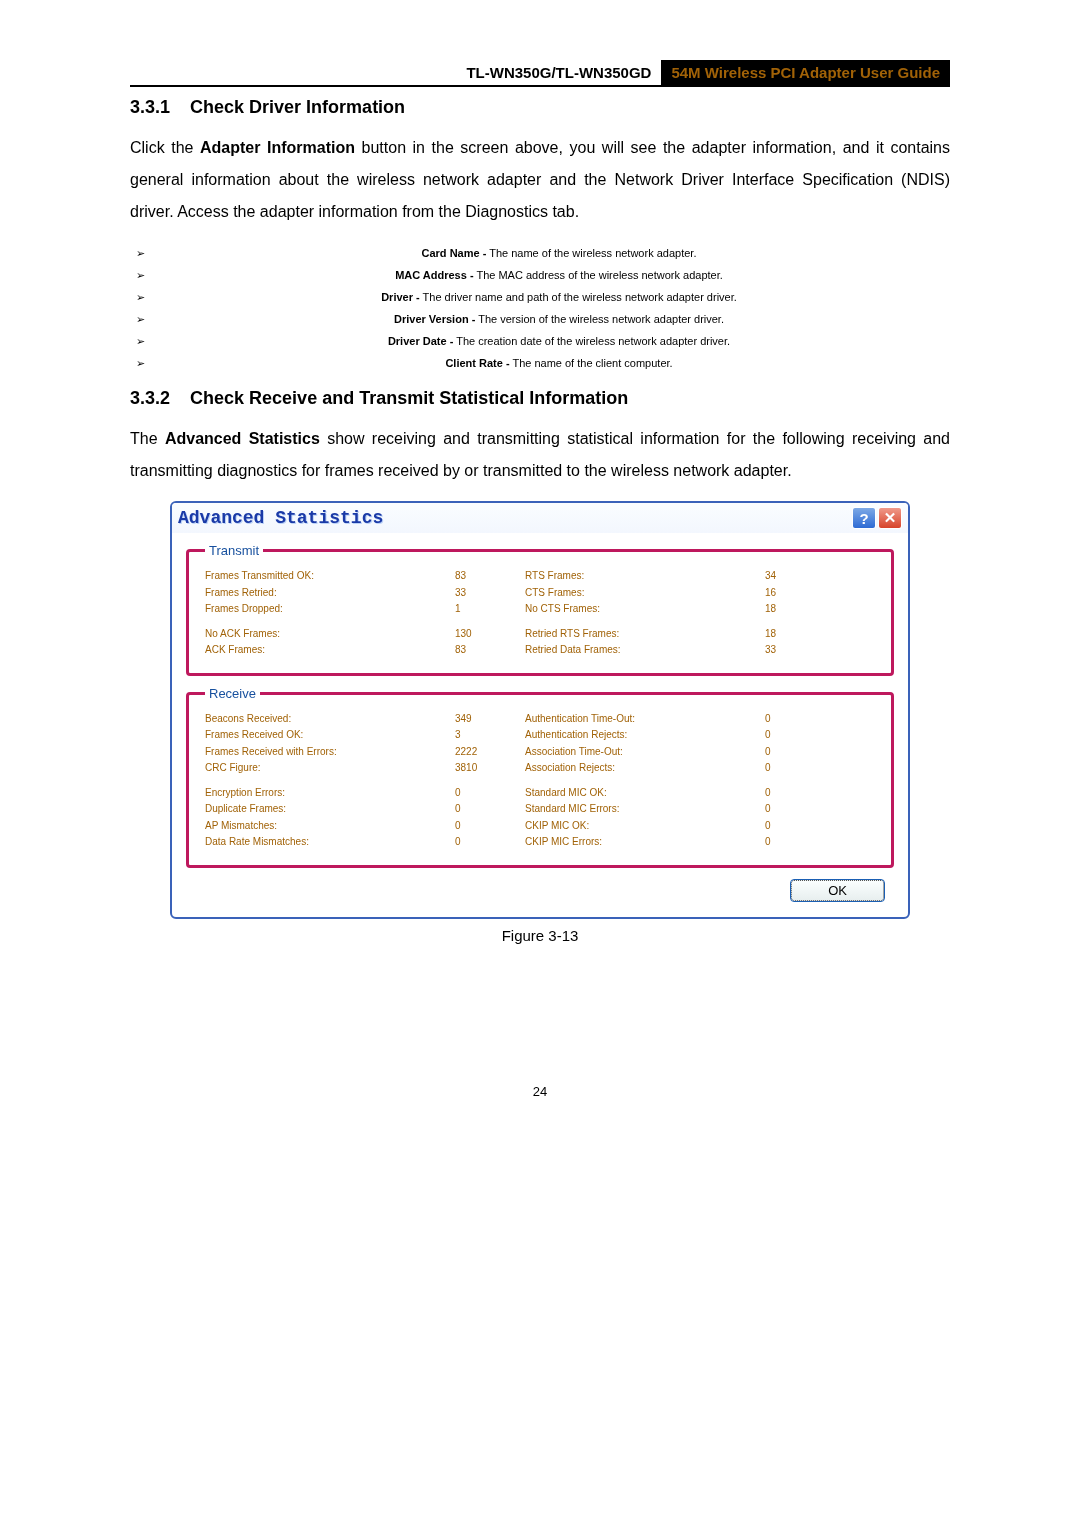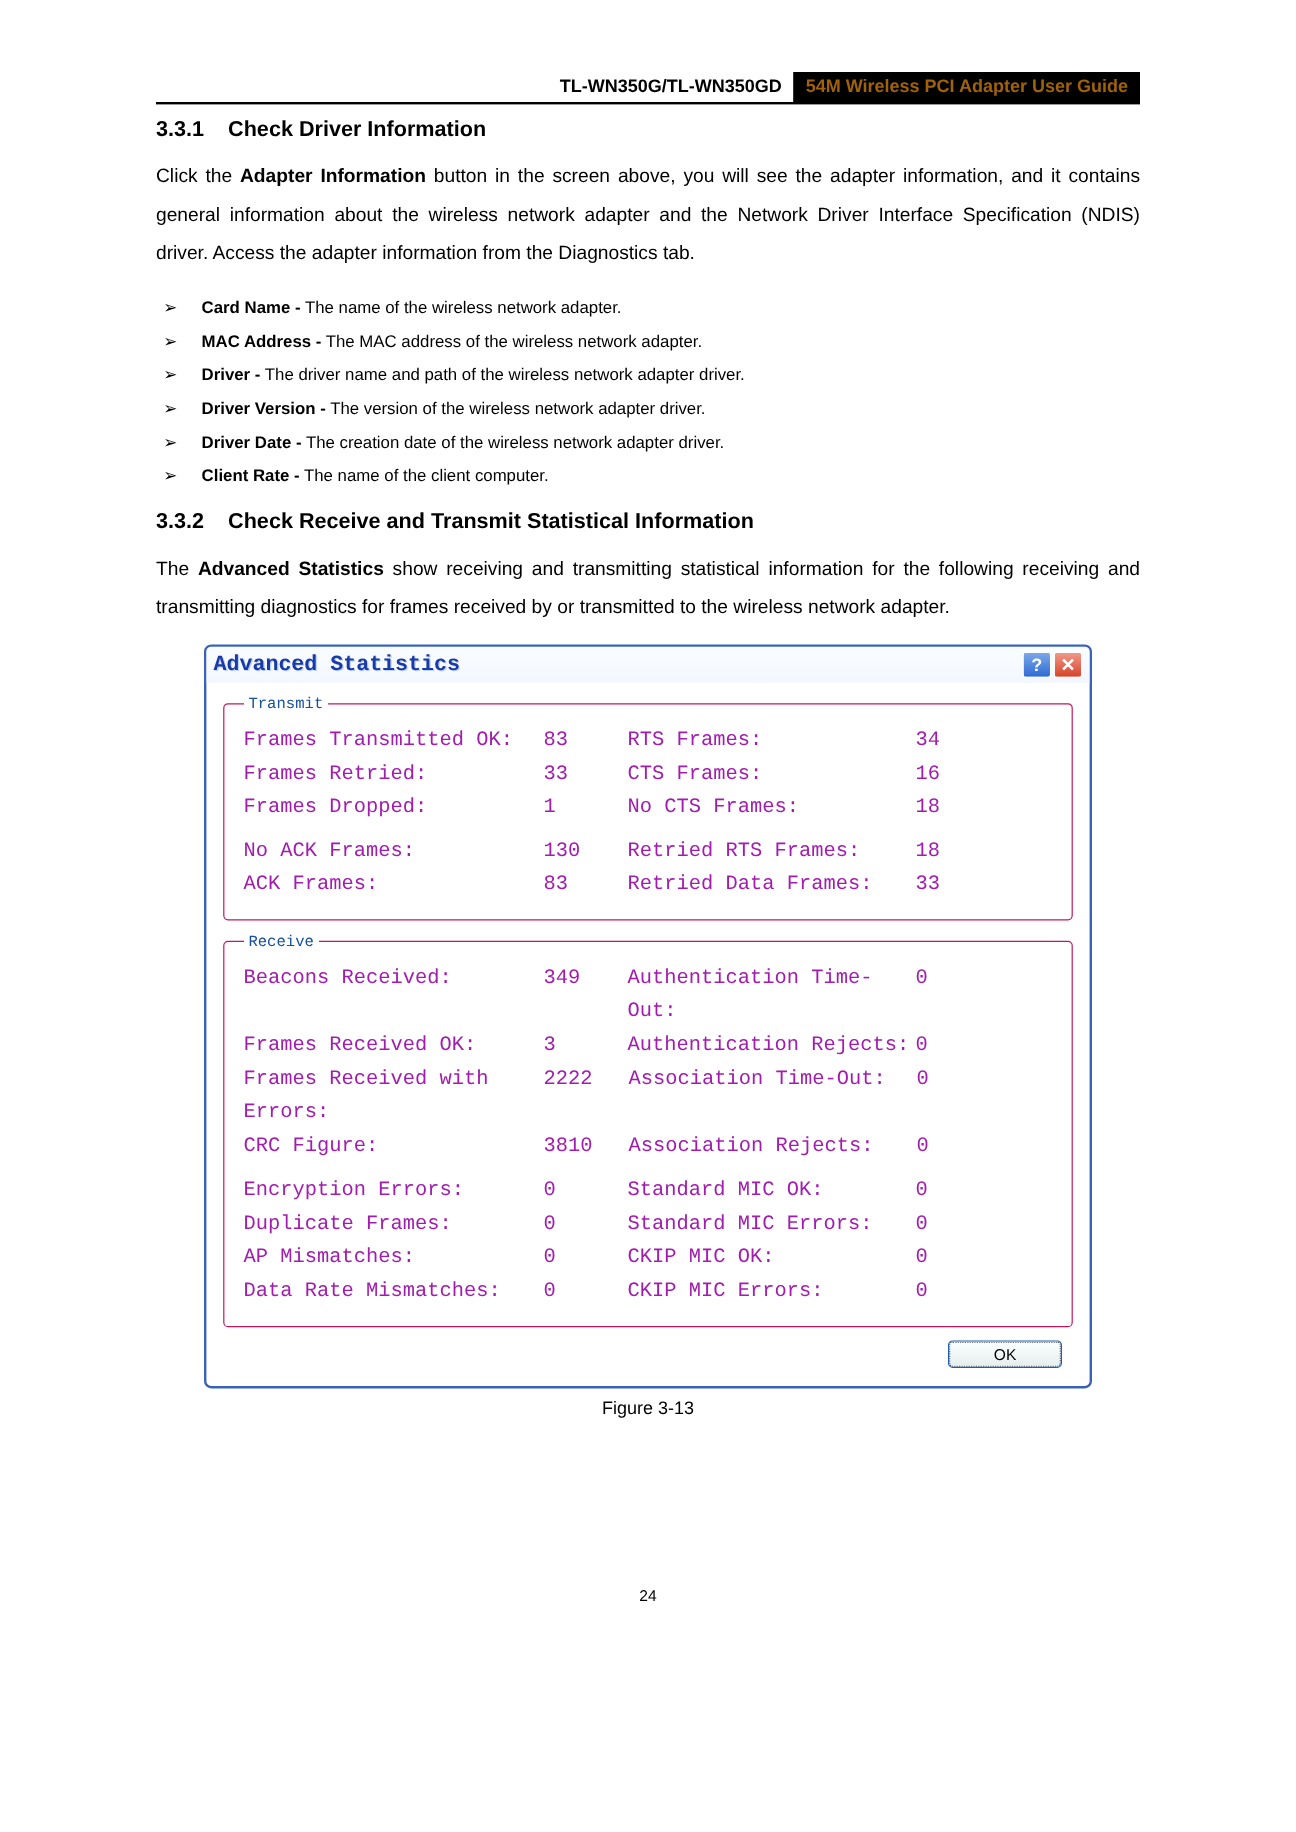--- a/index.html
+++ b/index.html
@@ -39,24 +39,25 @@
       line-height: 2.0;
       text-align: justify;
       margin-bottom: 14px;
     }
     ul.bullets {
       list-style: none;
       margin: 0 0 14px 0;
       padding-left: 4px;
     }
     ul.bullets li {
-      font-size: 14px;
+      font-size: 11px;
       line-height: 2.0;
       padding-left: 34px;
       position: relative;
+      text-align: center;
     }
     ul.bullets li::before {
       content: "➢";
       position: absolute;
       left: 2px;
       top: 0;
     }
     .dialog {
       border: 2px solid #3a62b9;
       border-radius: 6px;
@@ -91,35 +92,34 @@
       color: #fff;
       margin-left: 2px;
       cursor: pointer;
     }
     .help-btn { background: linear-gradient(#7da9e6,#2e6bd4); }
     .close-btn { background: linear-gradient(#f09a8a,#d7432a); }
     .dialog-body {
       padding: 10px 14px 12px 14px;
     }
     fieldset.group {
-      border: 1px solid #be185d;
+      border: 3px solid #be185d;
       border-radius: 4px;
       padding: 10px 16px 14px 16px;
       margin-bottom: 10px;
-      font-family: Liberation Mono, monospace;
     }
     fieldset.group legend {
       color: #17509e;
       font-size: 13px;
       padding: 0 4px;
     }
     .row {
       display: flex;
-      font-size: 17px;
-      color: #a21caf;
+      font-size: 10px;
+      color: #a16207;
       line-height: 1.65;
     }
     .row .lbl1 { flex: 0 0 250px; }
     .row .val1 { flex: 0 0 70px; padding-right: 30px; }
     .row .lbl2 { flex: 0 0 240px; }
     .row .val2 { flex: 1; text-align: left; padding-right: 4px; }
     .sub-gap { height: 8px; }
     .btn-row {
       display: flex;
       justify-content: flex-end;

